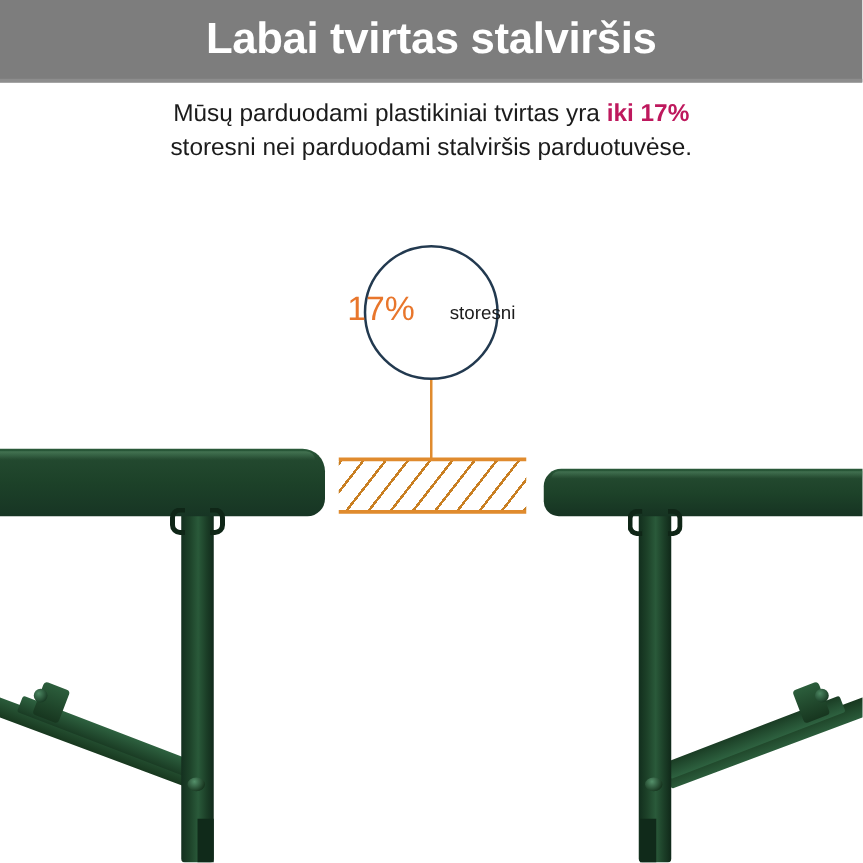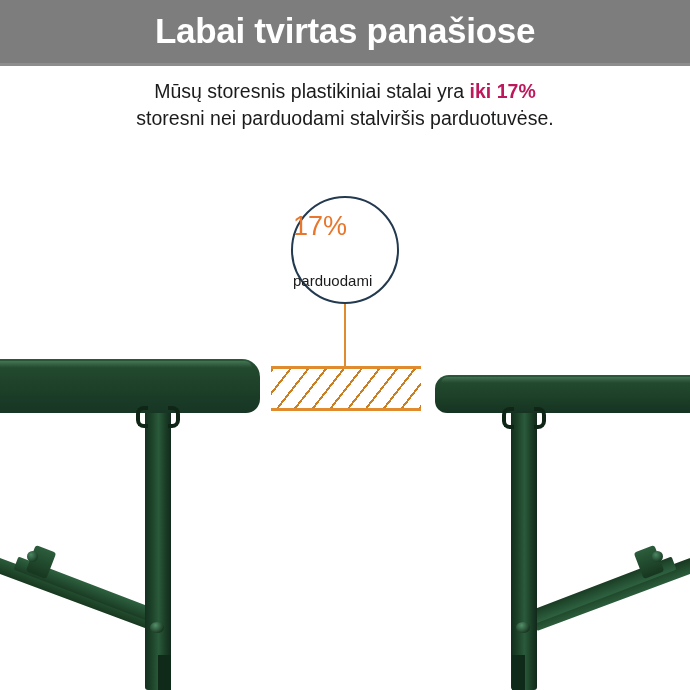--- a/index.html
+++ b/index.html
@@ -42,22 +42,22 @@
   .subtitle-line{display:block;white-space:nowrap;}
 
   
   .callout{
     position:absolute;
     left:291px;top:196px;
     width:108px;height:108px;
     border-radius:50%;
     border:2px solid #22394f;
     background:#ffffff;
-    display:flex;flex-direction:column;
-    justify-content:center;
+    display:flex;flex-direction:row;
+    align-items:center;justify-content:center;
     box-sizing:border-box;
     z-index:6;
     gap:28px;
   }
   .callout-pct{
     color:#e8762c;
     font-size:27px;
     font-weight:normal;
     line-height:1;
     margin-bottom:5px;
@@ -247,25 +247,25 @@
     position:absolute;left:512px;top:655px;width:13px;height:35px;
     background:#102a1a;z-index:3;
   }
 </style>
 </head>
 <body>
 
 <div class="stage">
 
   <div class="header-bar">
-    <div class="header-title">Labai tvirtas panašiose</div>
+    <div class="header-title">Labai tvirtas stalviršis</div>
   </div>
 
   <div class="subtitle">
-    <span class="subtitle-line"><span>Mūsų storesnis plastikiniai stalai yra </span><span class="hl">iki 17%</span></span>
+    <span class="subtitle-line"><span>Mūsų parduodami plastikiniai tvirtas yra </span><span class="hl">iki 17%</span></span>
     <span class="subtitle-line">storesni nei parduodami stalviršis parduotuvėse.</span>
   </div>
 
   <div class="table-right">
     <div class="rt-brace-a"></div>
     <div class="rt-brace-b"></div>
     <div class="rt-leg"></div>
     <div class="rt-footnotch"></div>
     <div class="rt-top"></div>
     <div class="rt-top-sheen"></div>
@@ -292,16 +292,16 @@
 
   <div class="callout-stem"></div>
   <div class="hatch-wrap">
     <div class="hatch-body"></div>
     <div class="hatch-rule top"></div>
     <div class="hatch-rule bot"></div>
   </div>
 
   <div class="callout">
     <div class="callout-pct">17%</div>
-    <div class="callout-label">parduodami</div>
+    <div class="callout-label">storesni</div>
   </div>
 
 </div>
 
 </body></html>

